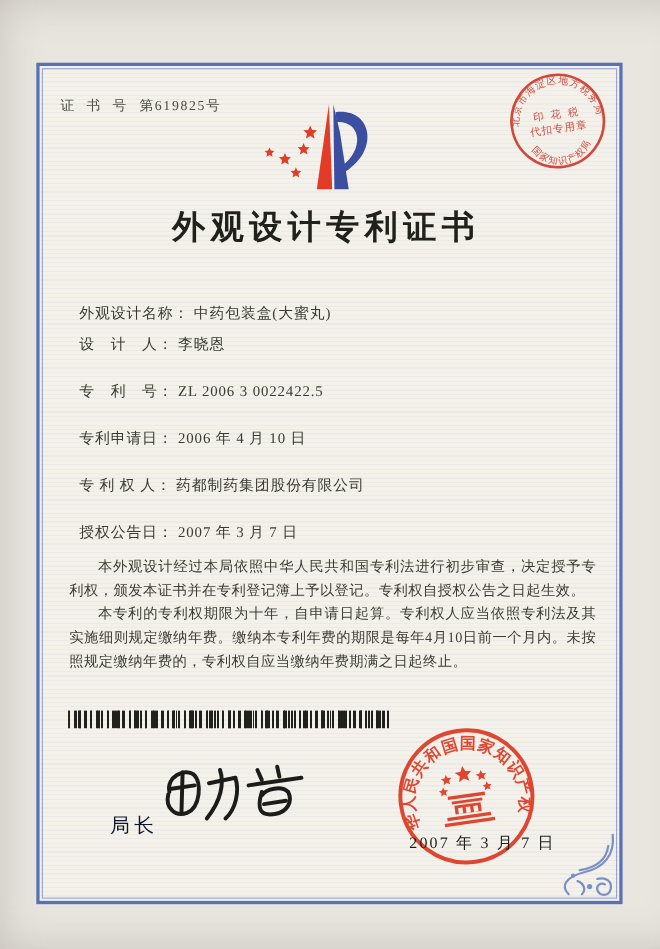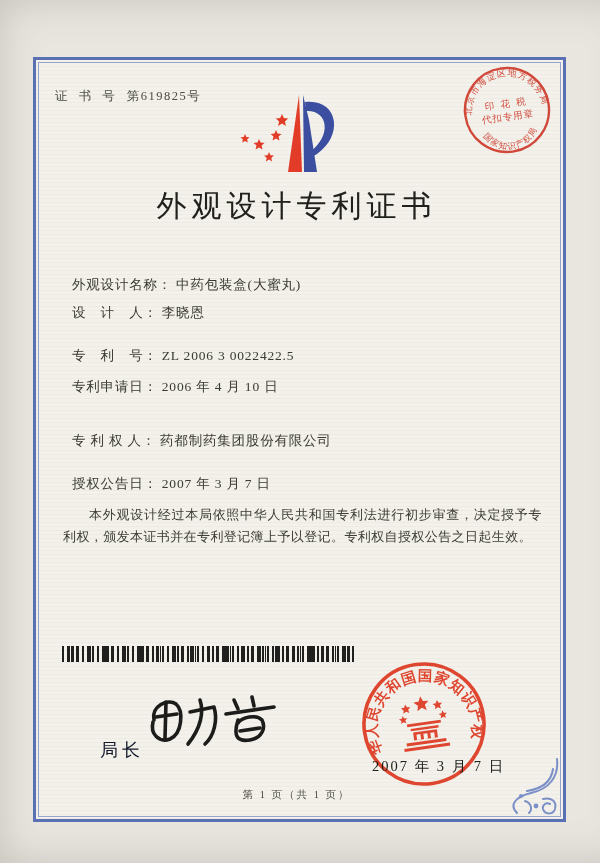--- a/index.html
+++ b/index.html
@@ -26,28 +26,28 @@
   }
   .cert-no{
     position:absolute;left:55px;top:88px;font-size:12.5px;
     letter-spacing:1.5px;color:#4b4b41;
   }
   .cert-no .lbl{margin-right:8px;letter-spacing:4px;}
   .logo{position:absolute;left:233px;top:90px;}
   .tax-stamp{position:absolute;left:461px;top:64px;transform:rotate(-8deg);opacity:.92;}
   .title{
     position:absolute;left:33px;top:186px;width:527px;margin:0;
-    text-align:center;font-size:30px;font-weight:normal;
+    text-align:center;font-size:30px;font-weight:bold;
     letter-spacing:5px;color:#21211b;
   }
   .fields{position:absolute;left:72px;top:260px;width:460px;}
   .frow{position:absolute;left:0;font-size:13.5px;letter-spacing:.8px;
         white-space:nowrap;color:#3a3a31;}
   .frow .flabel{margin-right:4px;}
-  .f0{top:16px}.f1{top:44px}.f2{top:87px}.f3{top:118px}.f4{top:172px}.f5{top:215px}
+  .f0{top:16px}.f1{top:44px}.f2{top:87px}.f3{top:130px}.f4{top:172px}.f5{top:215px}
   .body-text{
     position:absolute;left:63px;top:504px;width:479px;
     font-size:13px;line-height:21.5px;text-align:justify;color:#3c3c33;
   }
   .body-text p{margin:0;text-indent:2em;letter-spacing:.4px;}
   .barcode{
     position:absolute;left:62px;top:646px;width:294px;height:16px;
     background:
       repeating-linear-gradient(90deg,#20201e 0 2px,transparent 2px 5px),
       repeating-linear-gradient(90deg,#20201e 0 1px,transparent 1px 7px),
@@ -133,20 +133,21 @@
     <div class="frow f4">
       <span class="flabel">专 利 权 人：</span><span>药都制药集团股份有限公司</span>
     </div>
     <div class="frow f5">
       <span class="flabel">授权公告日：</span><span>2007 年 3 月 7 日</span>
     </div>
   </div>
 
   <div class="body-text">
     <p>本外观设计经过本局依照中华人民共和国专利法进行初步审查，决定授予专利权，颁发本证书并在专利登记簿上予以登记。专利权自授权公告之日起生效。</p>
+    <p>本专利的专利权期限为十年，自申请日起算。专利权人应当依照专利法及其实施细则规定缴纳年费。缴纳本专利年费的期限是每年4月10日前一个月内。未按照规定缴纳年费的，专利权自应当缴纳年费期满之日起终止。</p>
   </div>
 
   <div class="barcode"></div>
 
   <div class="director">局长</div>
   <svg class="signature" width="155" height="72" viewBox="0 0 155 72" aria-label="田力普">
     <g fill="none" stroke="#1c1c1a" stroke-width="3.6" stroke-linecap="round" stroke-linejoin="round">
       <path d="M16,30 C13,16 30,8 38,14 C46,21 44,44 32,49 C21,53 12,44 15,32"></path>
       <path d="M18,27 L39,24"></path>
       <path d="M28,12 L27,48"></path>
@@ -191,15 +192,14 @@
     <g fill="none" stroke="#7c90c8" stroke-width="2" stroke-linecap="round">
       <path d="M54,4 C56,22 46,34 28,38 C12,42 6,50 14,58"></path>
       <path d="M50,14 C48,28 38,34 24,36"></path>
       <path d="M40,44 C48,42 54,46 52,54 C50,60 42,60 40,54 C39,50 43,47 47,49"></path>
       <path d="M22,46 C28,48 30,54 26,58"></path>
     </g>
     <circle cx="33" cy="51" r="2.4" fill="#7c90c8"></circle>
     <circle cx="18" cy="41" r="2" fill="#7c90c8"></circle>
   </svg>
 
-  <div class="footer">第 1 页（共 1 页）</div>
 
 </div>
 
 </body></html>

